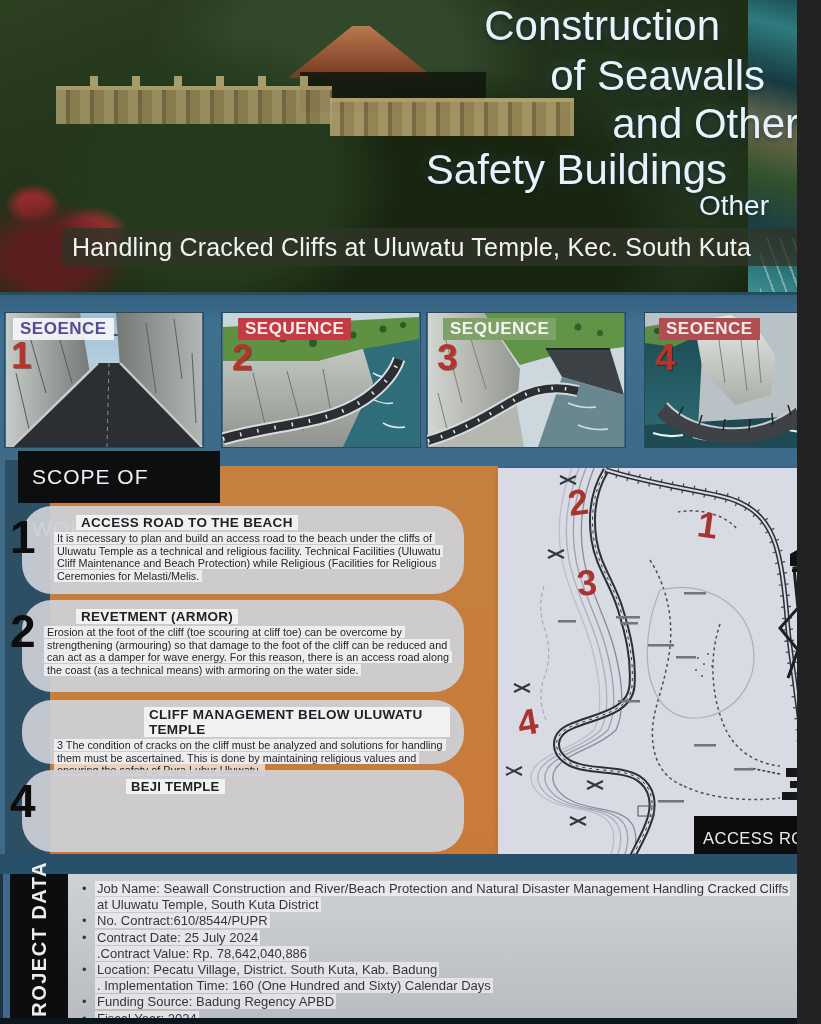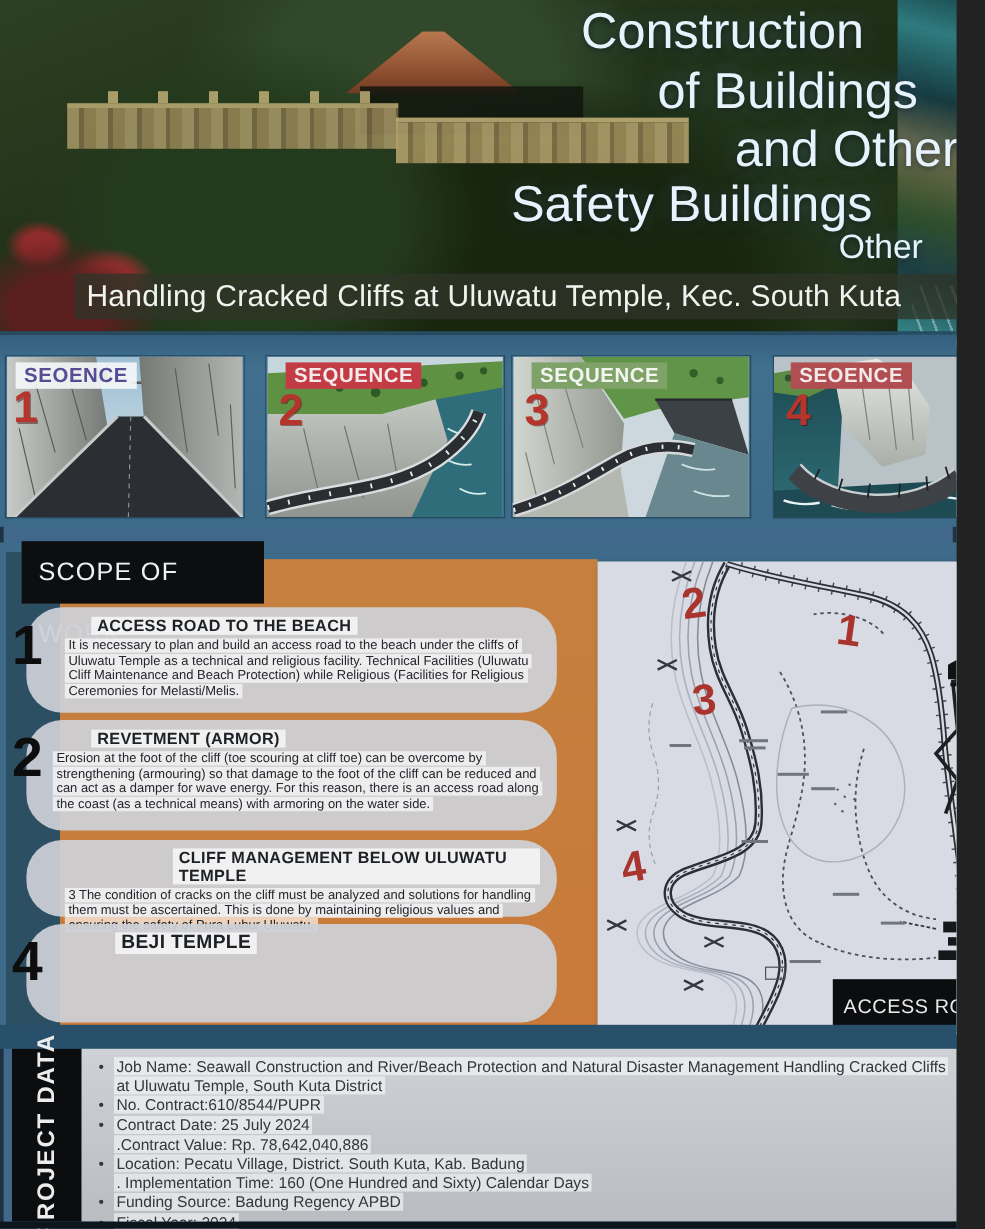--- a/index.html
+++ b/index.html
@@ -38,21 +38,21 @@
   .tl1{top:2px;right:101px;}
   .tl2{top:52px;right:56px;}
   .tl3{top:100px;right:22px;}
   .tl4{top:146px;right:94px;}
   .tl5{top:190px;right:52px;font-size:28px;}
   .subtitle{left:62px;top:228px;width:738px;height:38px;line-height:38px;
     background:rgba(48,52,40,.78);color:#f2f3ef;font-size:25px;white-space:nowrap;
     padding:0 10px;box-sizing:border-box;letter-spacing:.2px;}
 
   
-  .seq-strip{left:0;top:276px;width:821px;height:160px;
+  .seq-strip{left:0;top:292px;width:821px;height:160px;
     background:linear-gradient(180deg,#35607f 0,#41708f 18%,#3c6a89 100%);
     border-top:3px solid #274b63;}
   .seq{position:absolute;top:18px;height:134px;overflow:hidden;
     box-shadow:0 0 0 1px rgba(20,40,55,.5);}
   .seqA{left:5px;width:198px;}
   .seqB{left:222px;width:198px;}
   .seqC{left:427px;width:198px;}
   .seqD{left:645px;width:172px;}
   .seq svg{display:block;width:100%;height:100%;}
   .seq-label{position:absolute;top:5px;font-size:17px;font-weight:bold;
@@ -79,21 +79,21 @@
   .pill-num{position:absolute;left:-12px;top:8px;font-size:46px;font-weight:bold;
     color:#0d0d0d;line-height:1;}
   .pill-num:empty{display:none;}
   .pill-title{display:inline-block;margin-left:40px;font-size:13.5px;font-weight:bold;
     color:#1d2126;background:rgba(255,255,255,.72);padding:0 5px;letter-spacing:.3px;}
   .pill-body{margin-top:1px;margin-left:18px;font-size:10.8px;line-height:12.6px;color:#23262b;}
   .pill-body span{background:rgba(255,255,255,.66);padding:0 3px;
     -webkit-box-decoration-break:clone;box-decoration-break:clone;}
   .p1{height:88px;} .p2{height:92px;margin-bottom:8px;} .p3{height:64px;} .p4{height:82px;}
   .p3 .pill-title{margin-left:108px;}
-  .p4 .pill-title{margin-left:60px;font-size:16px;}
+  .p4 .pill-title{margin-left:90px;font-size:13px;}
   .p2 .pill-body{margin-left:8px;}
 
   
   .map-panel{left:498px;top:468px;width:318px;height:394px;background:#d8dbe4;
     box-shadow:inset 0 0 0 1px rgba(60,70,90,.35),2px 2px 6px rgba(0,0,0,.3);}
   .map-panel svg{display:block;width:100%;height:100%;}
   .map-num{font-size:36px;font-weight:bold;fill:#a9342d;}
 
   
   .band{left:0;top:854px;width:821px;height:20px;background:#28506b;}
@@ -117,21 +117,21 @@
 
   <div class="abs hero">
     <div class="abs temple-roof"></div>
     <div class="abs temple-hall"></div>
     <div class="abs finials"></div>
     <div class="abs balustradeA"></div>
     <div class="abs balustradeB"></div>
     <div class="abs sea-strip"></div>
     <div class="abs foam"></div>
     <div class="title-line tl1">Construction</div>
-    <div class="title-line tl2">of Buildings</div>
+    <div class="title-line tl2">of Seawalls</div>
     <div class="title-line tl3">and Other</div>
     <div class="title-line tl4">Safety Buildings</div>
     <div class="title-line tl5">Other</div>
     <div class="abs subtitle">Handling Cracked Cliffs at Uluwatu Temple, Kec. South Kuta</div>
   </div>
 
   <div class="abs seq-strip">
 
     <figure class="seq seqA" style="margin:0;">
       <svg viewBox="0 0 196 134">

